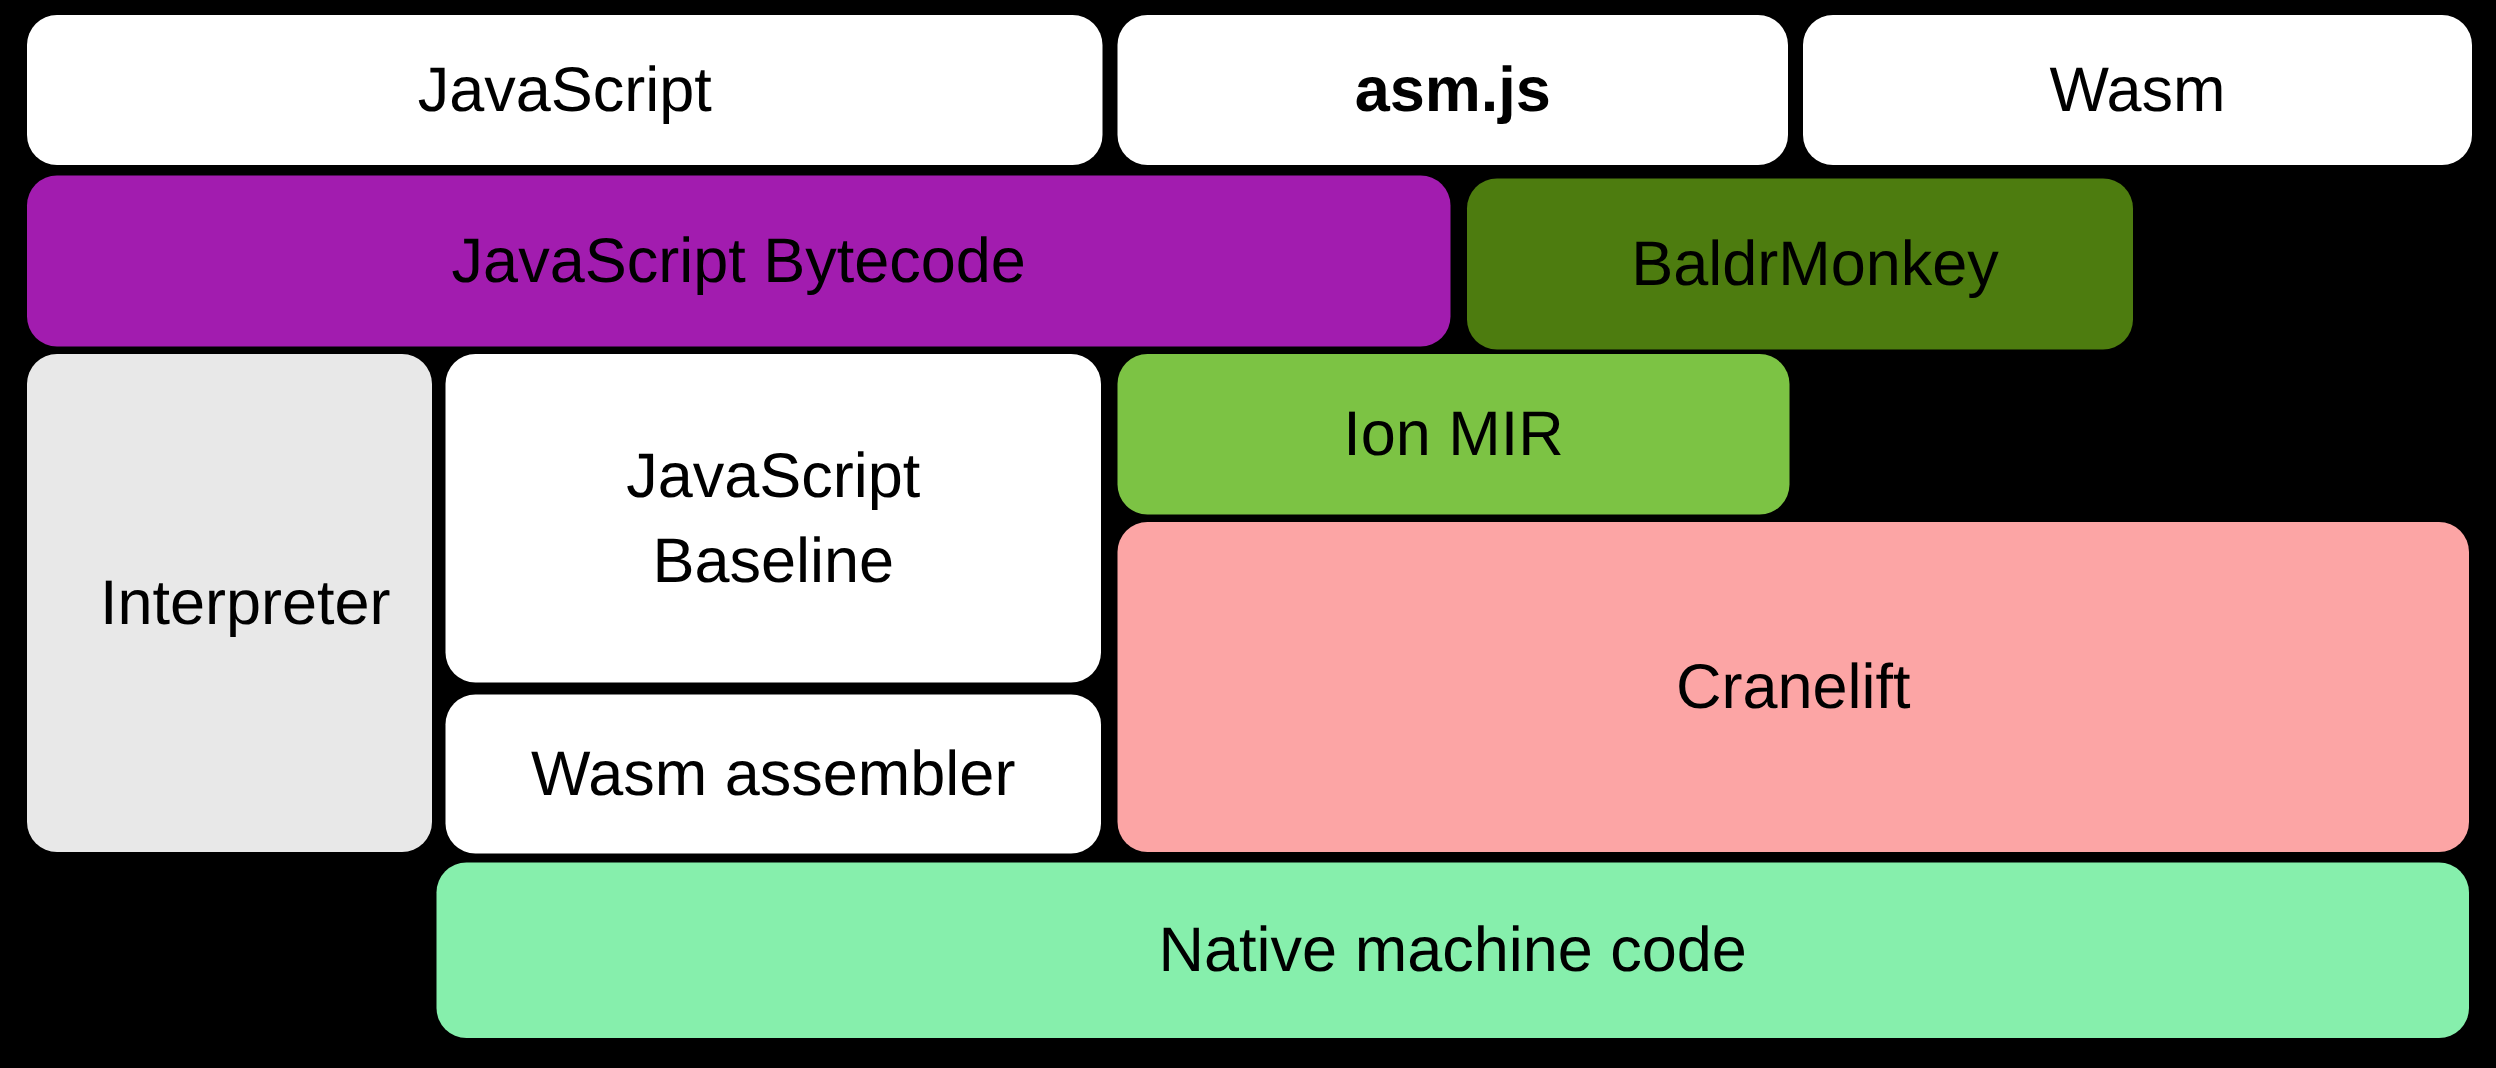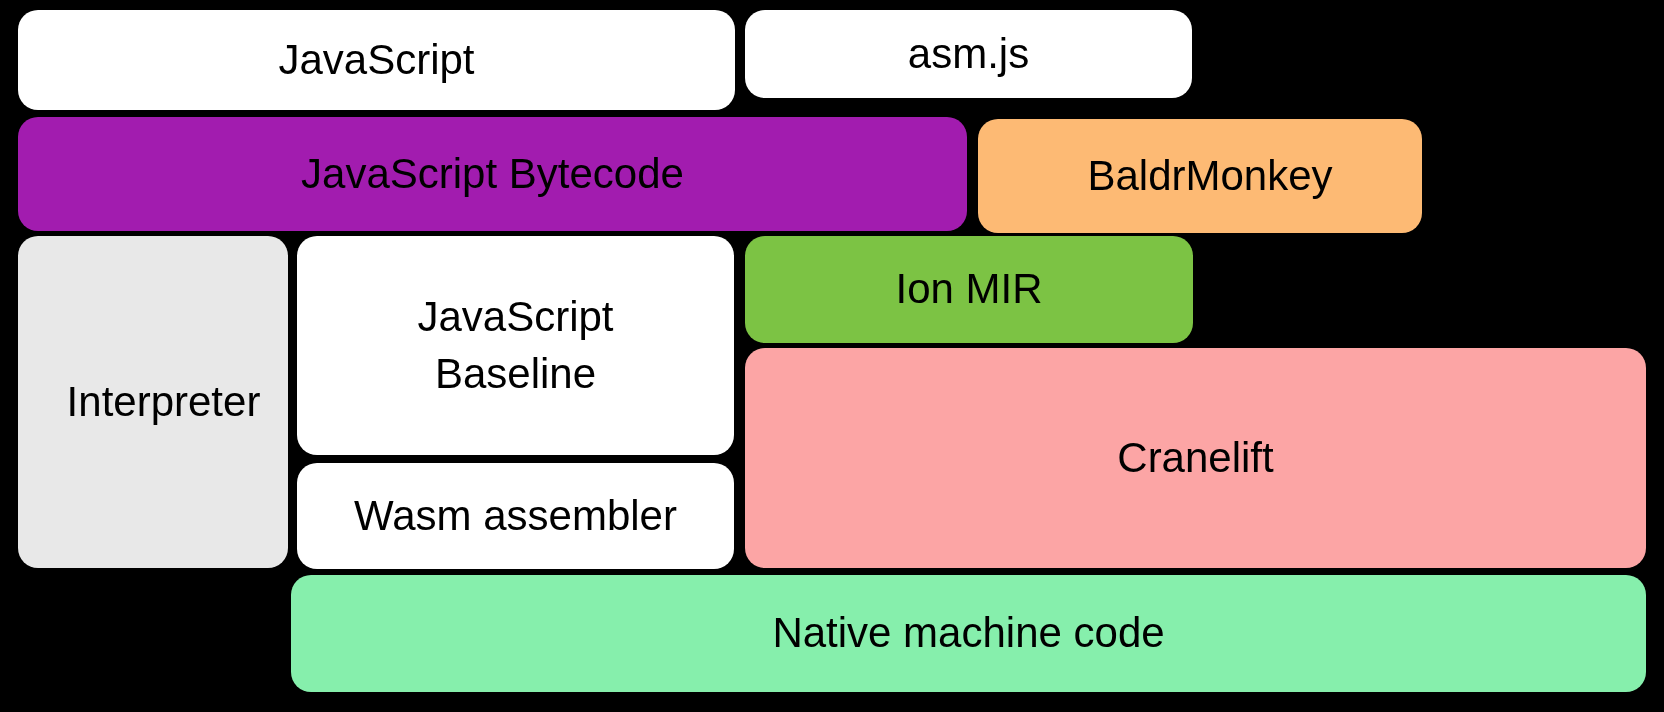--- a/index.html
+++ b/index.html
@@ -27,21 +27,21 @@
   .box span {
     font-size: 42px;
     line-height: 1.34;
     color: #000000;
     text-align: center;
     white-space: pre-line;
     letter-spacing: 0px;
   }
   
   #b-javascript   { left: 18px;   top: 10px;  width: 717px;  height: 100px; }
-  #b-asmjs        { left: 745px;  top: 10px;  width: 447px;  height: 88px; }
+  #b-asmjs        { left: 745px;  top: 10px;  width: 447px;  height: 100px; font-weight: bold; }
   #b-wasm         { left: 1202px; top: 10px;  width: 446px;  height: 100px; }
   #b-bytecode     { left: 18px;   top: 117px; width: 949px;  height: 114px; }
   #b-baldrmonkey  { left: 978px;  top: 119px; width: 444px;  height: 114px; }
   #b-interpreter  { left: 18px;   top: 236px; width: 270px;  height: 332px; padding-left: 21px; }
   #b-baseline     { left: 297px;  top: 236px; width: 437px;  height: 219px; }
   #b-ionmir       { left: 745px;  top: 236px; width: 448px;  height: 107px; }
   #b-cranelift    { left: 745px;  top: 348px; width: 901px;  height: 220px; }
   #b-macro        { left: 297px;  top: 463px; width: 437px;  height: 106px; }
   #b-native       { left: 291px;  top: 575px; width: 1355px; height: 117px; }
 </style>
@@ -51,26 +51,29 @@
 <div class="canvas" style="background-color: rgb(0, 0, 0);">
 
   <div class="box" id="b-javascript" style="background-color: rgb(255, 255, 255);">
     <span>JavaScript</span>
   </div>
 
   <div class="box" id="b-asmjs" style="background-color: rgb(255, 255, 255);">
     <span>asm.js</span>
   </div>
 
+  <div class="box" id="b-wasm" style="background-color: rgb(255, 255, 255);">
+    <span>Wasm</span>
+  </div>
 
   <div class="box" id="b-bytecode" style="background-color: #a21caf;">
     <span>JavaScript Bytecode</span>
   </div>
 
-  <div class="box" id="b-baldrmonkey" style="background-color: #fdba74; padding-left: 20px;">
+  <div class="box" id="b-baldrmonkey" style="background-color: #4d7c0f; padding-left: 20px;">
     <span>BaldrMonkey</span>
   </div>
 
   <div class="box" id="b-interpreter" style="background-color: rgb(232, 232, 232);">
     <span>Interpreter</span>
   </div>
 
   <div class="box" id="b-baseline" style="background-color: rgb(255, 255, 255);">
     <span>JavaScript
 Baseline</span>

